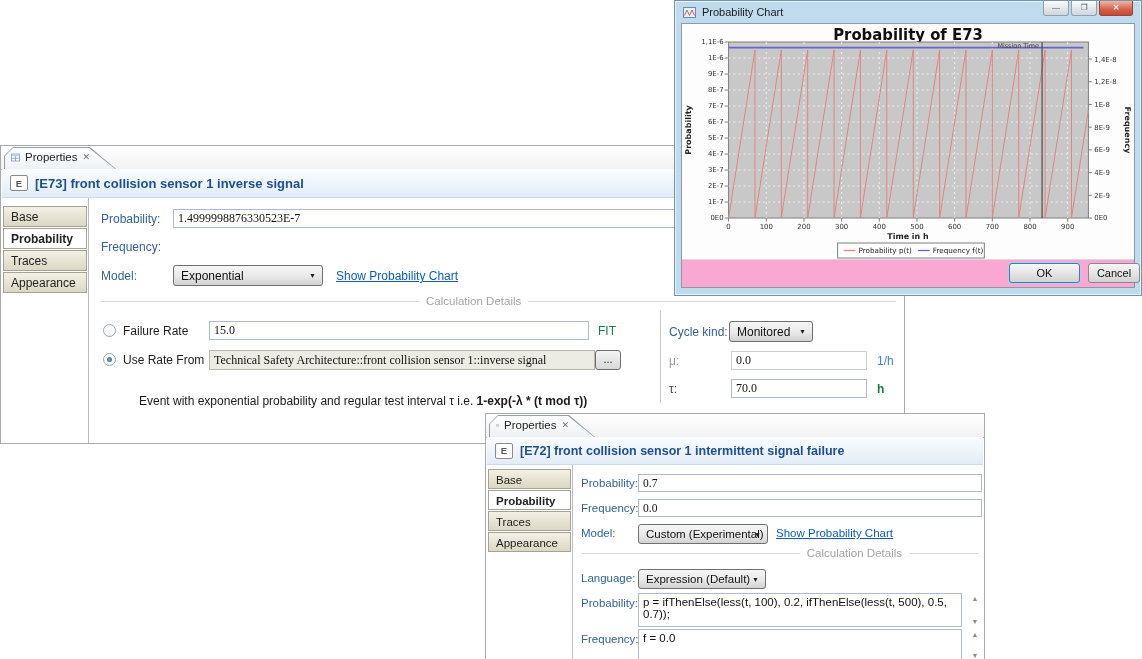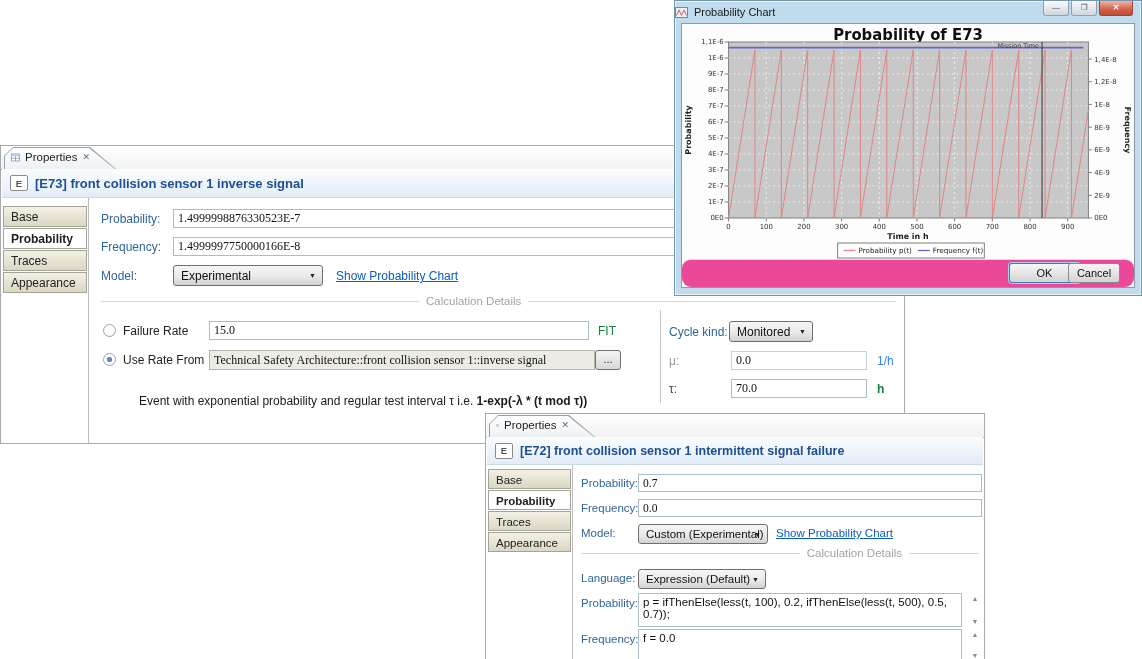--- a/index.html
+++ b/index.html
@@ -73,34 +73,34 @@
   #p2 .link{font-size:11.5px;}
   .exprwrap{position:absolute;box-sizing:border-box;border:1px solid #aabcce;background:#fff;}
   .exprwrap textarea{border:none;resize:none;width:100%;height:100%;font-family:"Liberation Sans",sans-serif;
                      font-size:11.5px;padding:2px 4px;box-sizing:border-box;color:#111;outline:none;overflow:hidden;background:transparent;}
   .spinner{position:absolute;width:14px;display:flex;flex-direction:column;justify-content:space-between;align-items:center;}
   .spinner span{font-size:7px;color:#8a8a8a;line-height:7px;}
 
   
   #dlg{position:absolute;left:674px;top:0;width:468px;height:296px;background:#c0dbee;
        border:1px solid #7195ac;box-sizing:border-box;box-shadow:inset 0 0 0 1px rgba(255,255,255,.65);z-index:30;}
-  .dtitle{position:absolute;left:0;right:0;top:0;height:22px;display:flex;align-items:center;gap:6px;}
+  .dtitle{position:absolute;left:0;right:0;top:0;height:22px;display:flex;align-items:center;padding-left:8px;gap:6px;}
   .dtitle .txtt{font-size:11px;color:#1a1a1a;}
   .caps{position:absolute;right:8px;top:0;display:flex;gap:2px;}
   .cap{width:26px;height:15px;border:1px solid #90a0ae;border-top:none;border-radius:0 0 3px 3px;
        background:linear-gradient(#fcfcfc,#cfd6dc);font-size:8px;color:#41505c;text-align:center;line-height:13px;box-sizing:border-box;}
   .cap.close{width:34px;background:linear-gradient(#f0b6a5,#d4604a 60%,#c14b36);border-color:#9e4234;
        color:#fff;font-weight:bold;}
   .dbody{position:absolute;left:6px;right:6px;top:22px;bottom:7px;background:#fdfdfd;border:1px solid #8d9aa5;box-sizing:border-box;}
-  .dfoot{position:absolute;left:0;right:0;bottom:0;height:27px;border-top:1px solid #dadada;background:#ec4899;border-radius:9px;}
+  .dfoot{position:absolute;left:0;right:0;bottom:0;height:27px;border-top:1px solid #dadada;background:#f9a8d4;}
   .btn{position:absolute;top:3px;height:20px;box-sizing:border-box;border:1px solid #8a8a8a;border-radius:3px;
        background:linear-gradient(#f6f6f6,#e4e4e4 55%,#d2d2d2);font-size:11px;color:#111;text-align:center;line-height:18px;}
   .btn.def{border-color:#3c7cb8;box-shadow:0 0 0 1px #a9d0ee;}
   .btn.ok{left:327px;width:71px;}
-  .btn.cancel{left:386px;width:52px;}
+  .btn.cancel{left:406px;width:52px;}
 </style>
 </head>
 <body>
 
 <div id="p1" class="eview">
   <div class="ctabbar">
     <div class="ctab">
       <div class="shp"></div>
       <div class="shpi"></div>
       <div class="tcontent">
@@ -124,24 +124,23 @@
   <div class="esidebar">
     <div class="sitem">Base</div>
     <div class="sitem sel">Probability</div>
     <div class="sitem">Traces</div>
     <div class="sitem">Appearance</div>
   </div>
 
   <span class="flabel" style="left:100px;top:66px">Probability:</span>
   <input class="txt" style="left: 172px; top: 63px; width: 726px;" value="1.4999998876330523E-7">
   <span class="flabel" style="left:100px;top:94px">Frequency:</span>
-  <input class="txt" style="left: 172px; top: 91px; width: 726px;" value="1.4999997750000166E-8">
   <span class="flabel" style="left:100px;top:123px">Model:</span>
   <div class="combo" style="left:172px;top:119px;width:150px">
-    <span>Experimental</span>
+    <span>Exponential</span>
     <span class="arr">▼</span>
   </div>
   <span class="link" style="left:335px;top:123px">Show Probability Chart</span>
 
   <div class="grouphd" style="left:100px;top:149px;right:8px">
     <span class="gline" style="width:318px"></span>
     <span class="glabel">Calculation Details</span>
     <span class="gline" style="flex:1"></span>
   </div>
 

